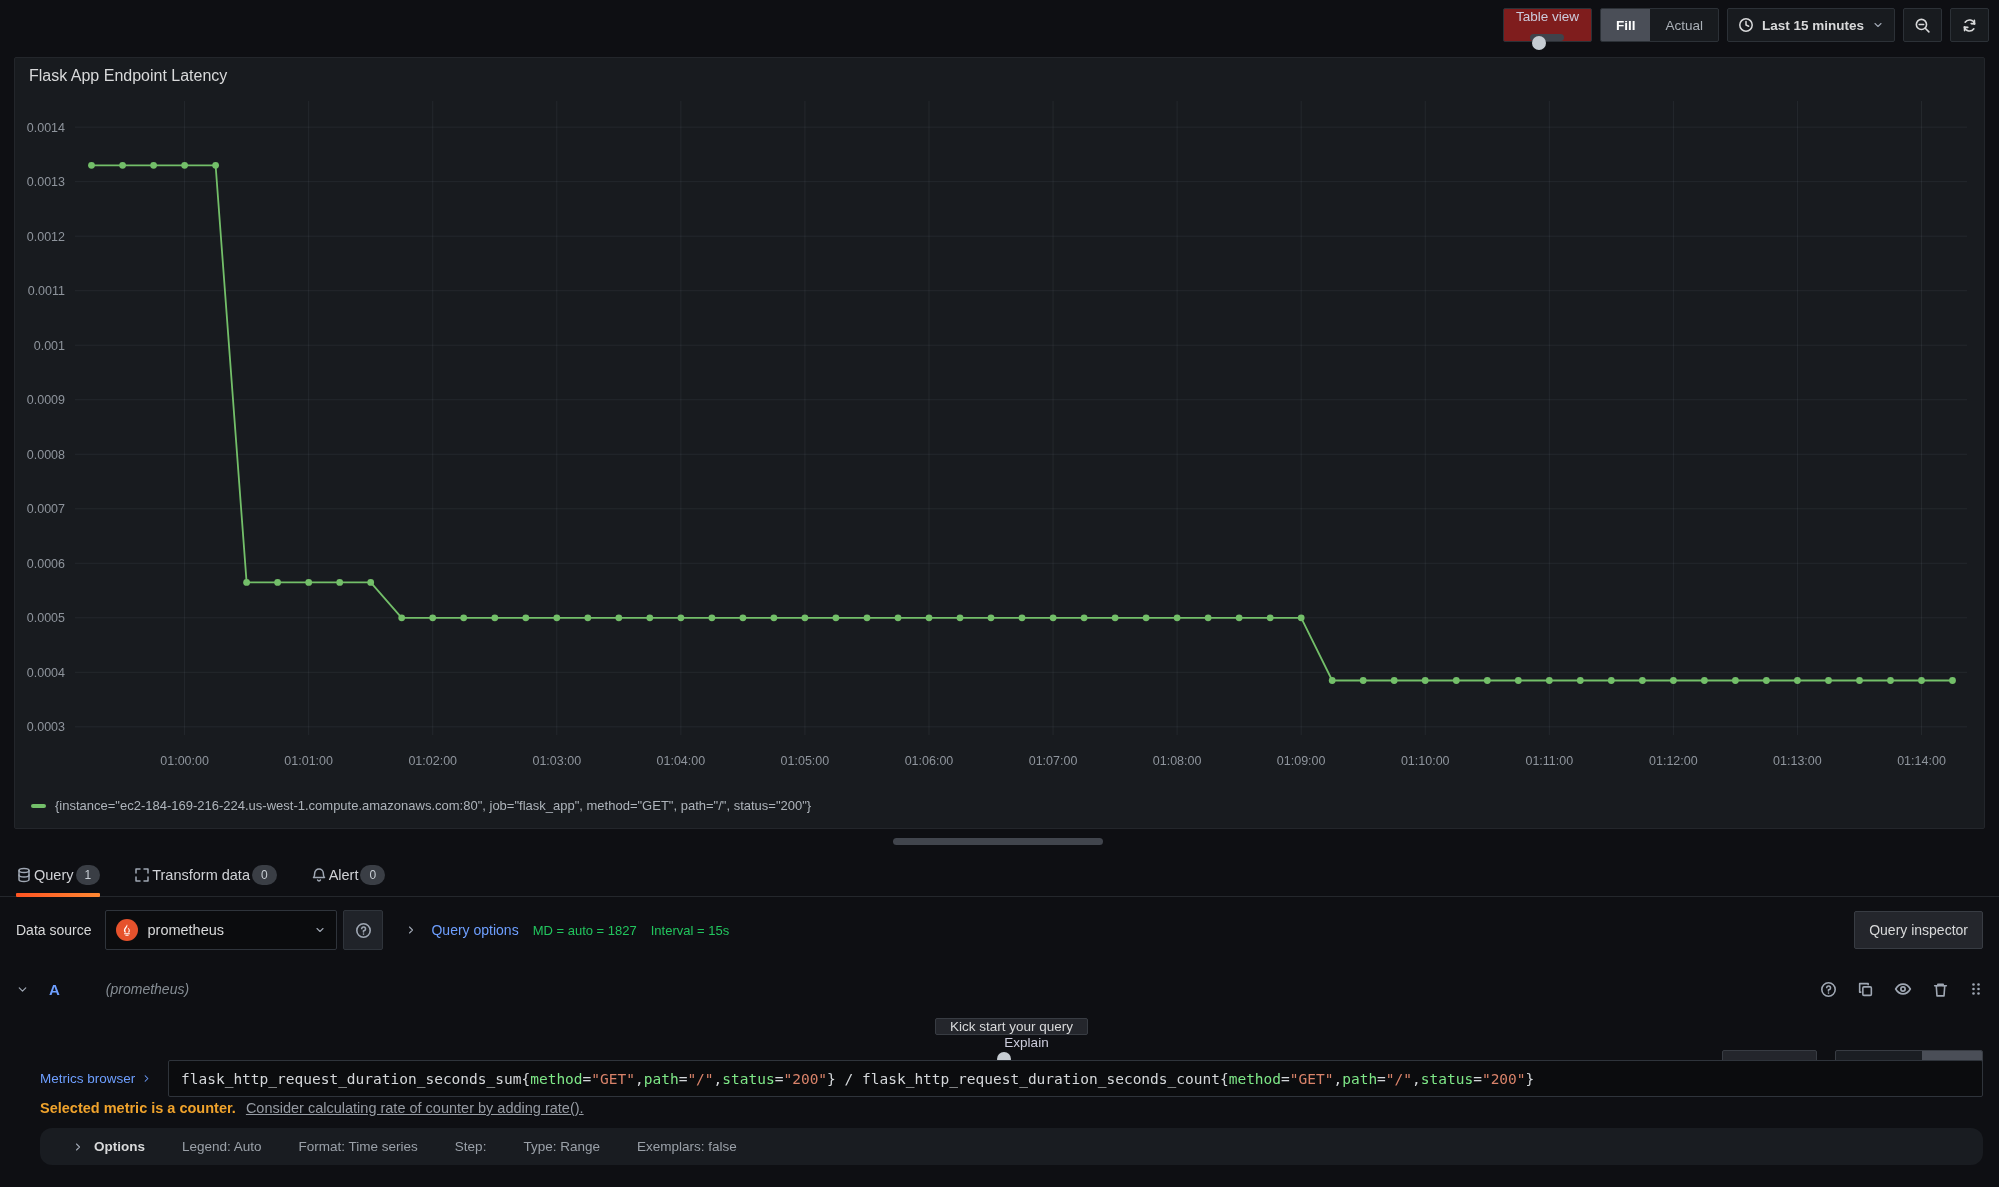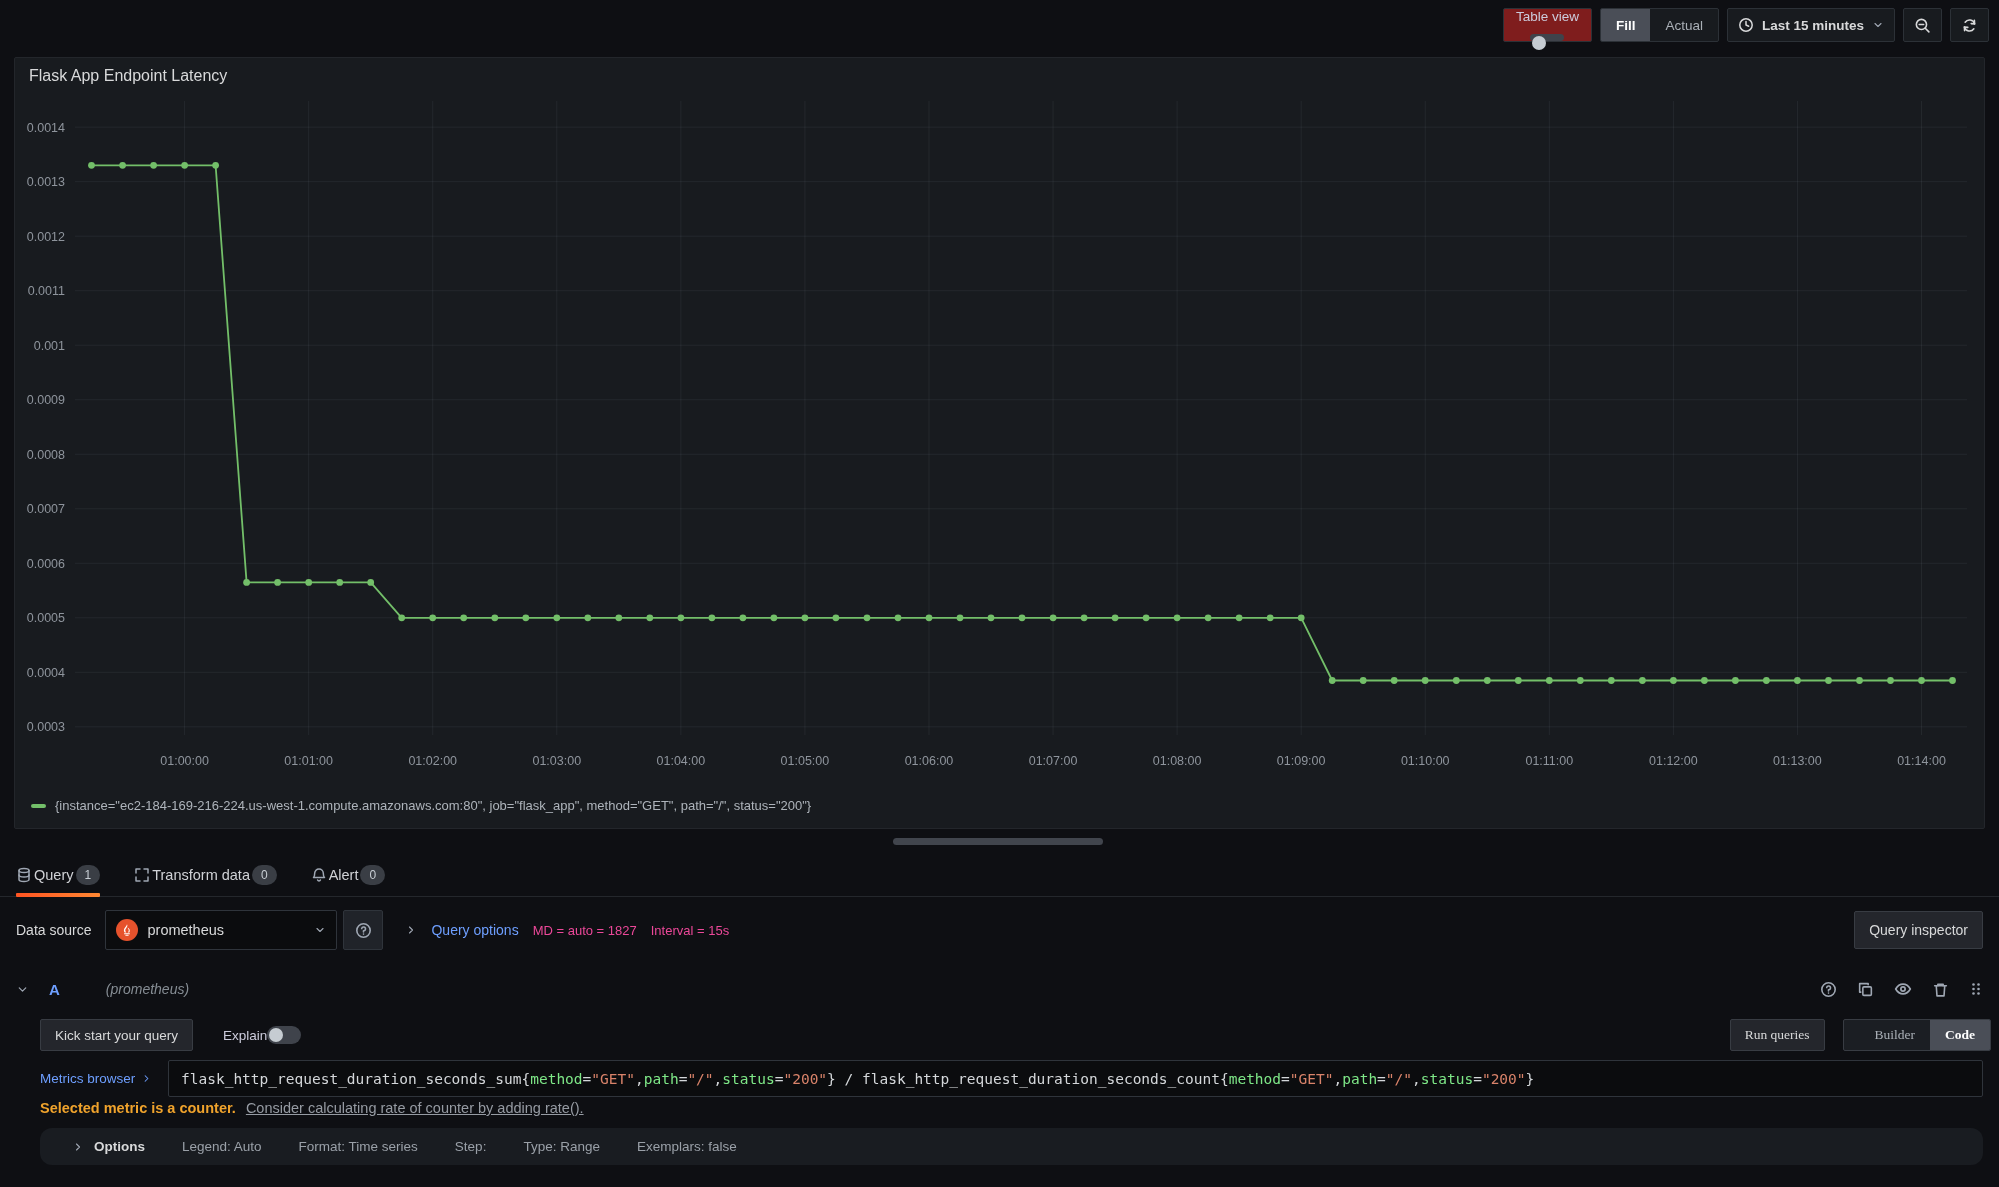--- a/index.html
+++ b/index.html
@@ -41,32 +41,32 @@
   
   .ds-row { position:absolute; top:910px; left:16px; right:16px; height:40px; display:flex; align-items:center; }
   .ds-label { font-size:14px; color:#d8d9da; margin-right:14px; }
   .ds-select { display:flex; align-items:center; gap:9px; width:232px; height:40px; background:#0b0c0e; border:1px solid #2f343b; border-radius:2px; padding:0 10px; cursor:pointer; }
   .ds-select .name { font-size:14.5px; color:#d8d9da; }
   .ds-select .icon { margin-left:auto; }
   .prom-badge { width:22px; height:22px; border-radius:50%; background:#e6522c; display:flex; align-items:center; justify-content:center; flex:0 0 auto; }
   .info-btn { width:40px; height:40px; margin-left:6px; background:#202329; border:1px solid #2f343b; border-radius:2px; display:flex; align-items:center; justify-content:center; cursor:pointer; }
   .qo-wrap { display:flex; align-items:center; gap:14px; margin-left:22px;justify-content:space-between; }
   .qo-link { color:#6e9fff; font-size:14px; font-weight:500; cursor:pointer; }
-  .qo-meta { color:#ec4899; font-size:13px; margin-left:14px; }
+  .qo-meta { color:#22c55e; font-size:13px; margin-left:14px; }
   .btn { height:34px; background:#24262c; border:1px solid #383c43; border-radius:2px; color:#d8d9da; font-size:13.5px; padding:0 14px; font-family:inherit; cursor:pointer; }
   .qi-btn { margin-left:auto; height:38px; font-size:14px; }
 
   
   .query-head { position:absolute; top:970px; left:16px; right:16px; height:38px; display:flex; align-items:center; }
   .refid { color:#6e9fff; font-weight:700; font-size:15px; margin-left:20px; }
   .ds-hint { font-style:italic; color:#868d94; font-size:14px; margin-left:46px; }
   .head-icons { margin-left:auto; display:flex; align-items:center; gap:20px; }
   .head-icons .icon { cursor:pointer; }
 
-  .query-toolbar { position:absolute; top:1018px; left:40px; right:8px; height:34px; display:flex; align-items:center; }
+  .query-toolbar { position:absolute; top:1018px; left:40px; right:16px; height:34px; display:flex; align-items:center;flex-direction:column; }
   .explain-label { margin-left:30px; color:#ccccdc; font-size:13.5px; }
   .bc-seg { display:flex; height:32px; border:1px solid #383c43; border-radius:2px; overflow:hidden; margin-left:18px; background:#1b1e23;padding-left:16px; }
 
   .editor-row { position:absolute; top:1060px; left:40px; right:16px; display:flex; align-items:center; }
   .mb-label { display:flex; align-items:center; gap:6px; color:#6e9fff; font-size:13.5px; font-weight:500; width:128px; flex:0 0 auto; cursor:pointer; }
   .mb-label .icon svg { stroke:#6e9fff; }
   .code-box { flex:1; height:37px; background:#0b0c0e; border:1px solid #2f343b; border-radius:2px; display:flex; align-items:center; padding:0 12px; overflow:hidden; white-space:nowrap; }
   .code-box code { font-family:"DejaVu Sans Mono", monospace; font-size:14.5px; color:#d4d7da; }
   .code-box .tk-label { color:#7ee787; }
   .code-box .tk-string { color:#d9836a; }

